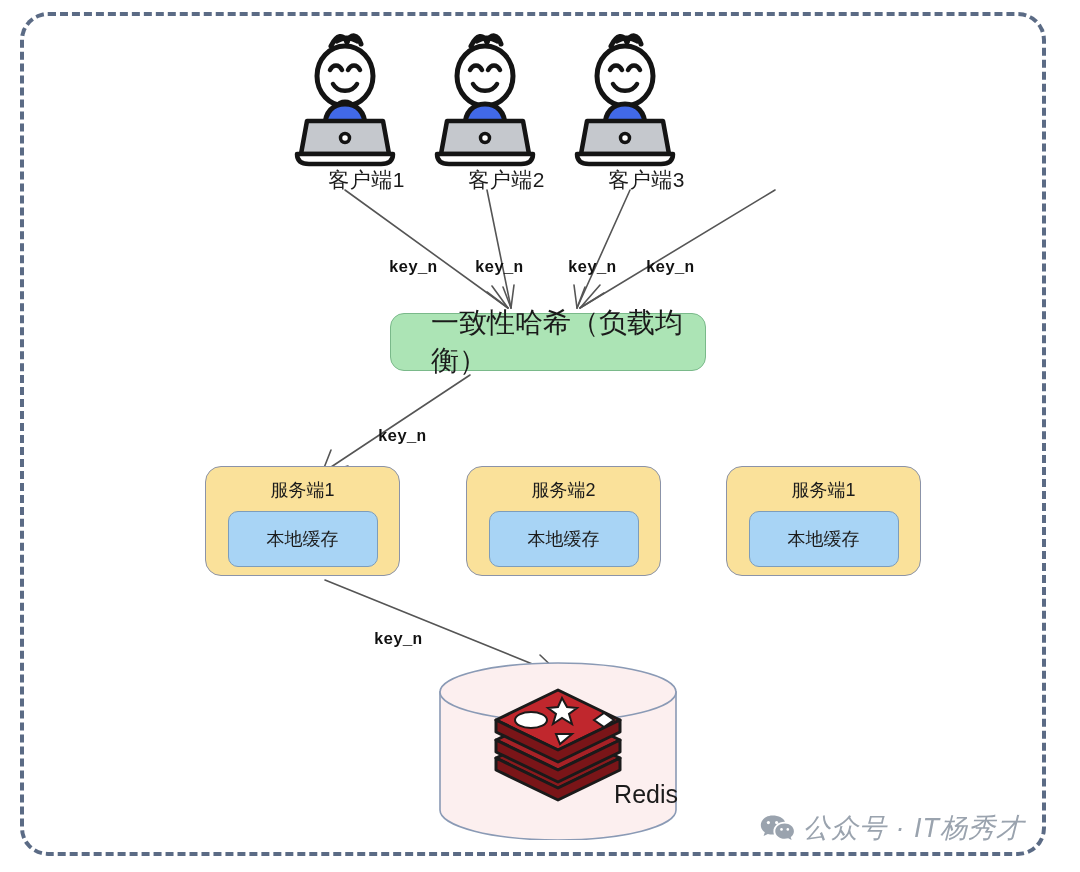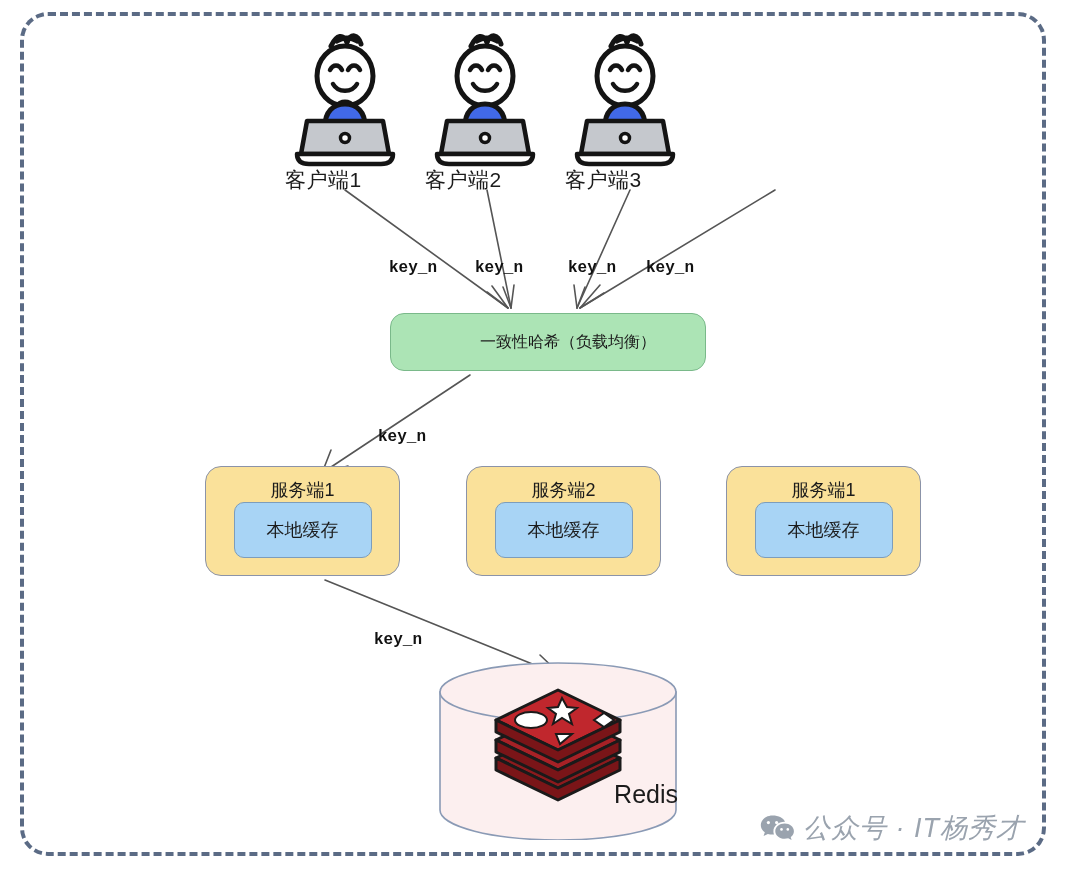--- a/index.html
+++ b/index.html
@@ -34,21 +34,21 @@
     left: 0;
     top: 0;
     width: 1080px;
     height: 872px;
     pointer-events: none;
   }
   
   .client {
     position: absolute;
     width: 120px;
-    text-align: left;
+    text-align: right;
   }
   .client .icon-wrap {
     width: 120px;
     height: 140px;
     position: relative;
   }
   .client-label {
     font-size: 21px;
     color: #1b1b1b;
     font-weight: 500;
@@ -62,21 +62,21 @@
     top: 313px;
     width: 316px;
     height: 58px;
     background: #ace4b5;
     border: 1.6px solid #7ab98a;
     border-radius: 14px;
     box-sizing: border-box;
     display: flex;
     align-items: center;
     justify-content: center;
-    font-size: 16px;
+    font-size: 28px;
     color: #1b1b1b;
     padding-left: 40px;
   }
   
   .server {
     position: absolute;
     width: 195px;
     height: 110px;
     background: #fae19a;
     border: 1.6px solid #8b93a8;
@@ -85,21 +85,22 @@
     display: flex;
     flex-direction: column;
     align-items: center;
     padding-top: 11px;
   }
   .server-title {
     font-size: 18px;
     color: #1b1b1b;
   }
   .cache-box {
-    width: 138px;
+    margin-top: 9px;
+    width: 150px;
     height: 56px;
     background: #a8d4f5;
     border: 1.6px solid #7d9dbb;
     border-radius: 10px;
     box-sizing: border-box;
     display: flex;
     align-items: center;
     justify-content: center;
     font-size: 18px;
     color: #1b1b1b;

